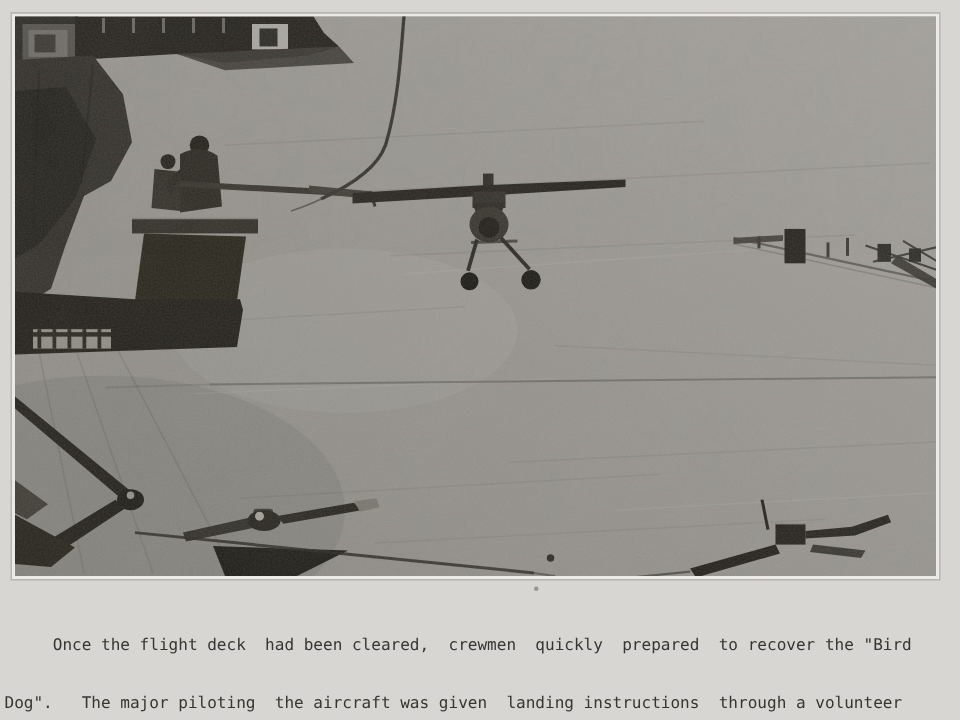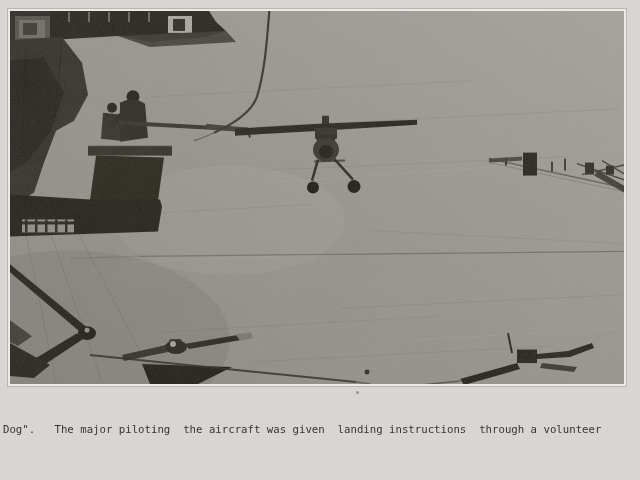--- a/index.html
+++ b/index.html
@@ -201,17 +201,18 @@
     </g>
 
     <rect x="0" y="0" width="614" height="374" filter="url(#grain)" opacity="0.5"></rect>
     <rect x="0" y="0" width="614" height="374" filter="url(#mottle)" opacity="0.35"></rect>
   </svg>
 </figure>
 
 <div class="speck"></div>
 
 <div class="caption">
+  <div class="cl">     Once the flight deck  had been cleared,  crewmen  quickly  prepared  to recover the "Bird</div>
   <div class="cl">Dog".   The major piloting  the aircraft was given  landing instructions  through a volunteer</div>
   
   
   
 </div>
 
 </body></html>

